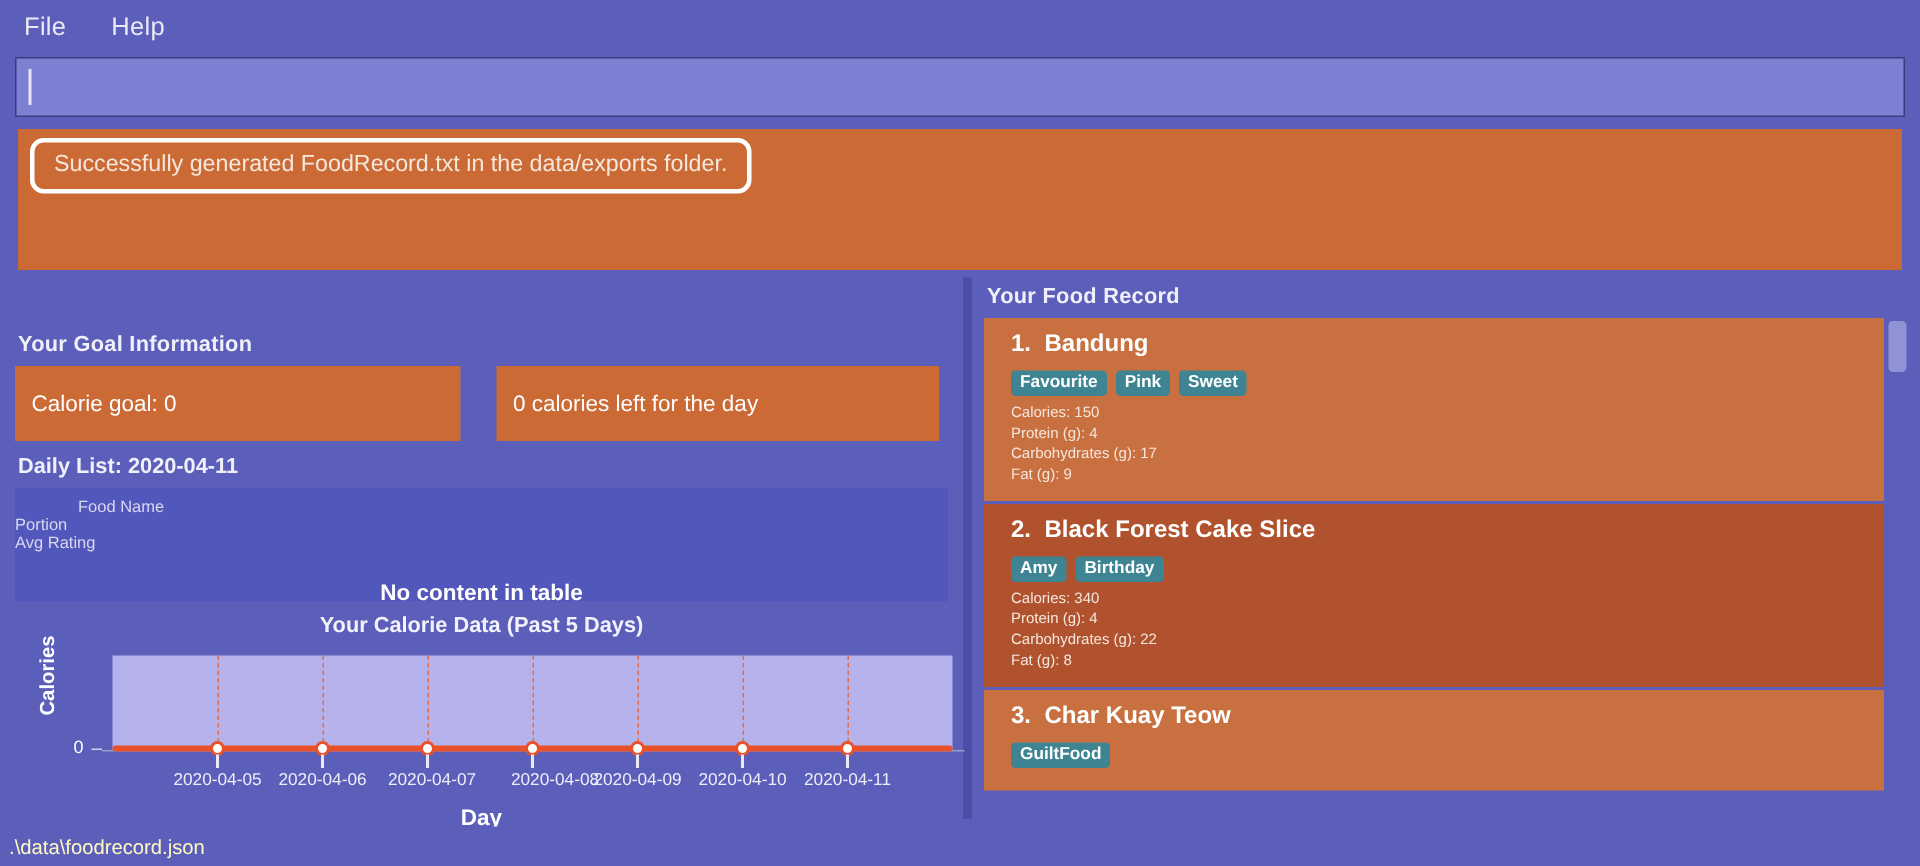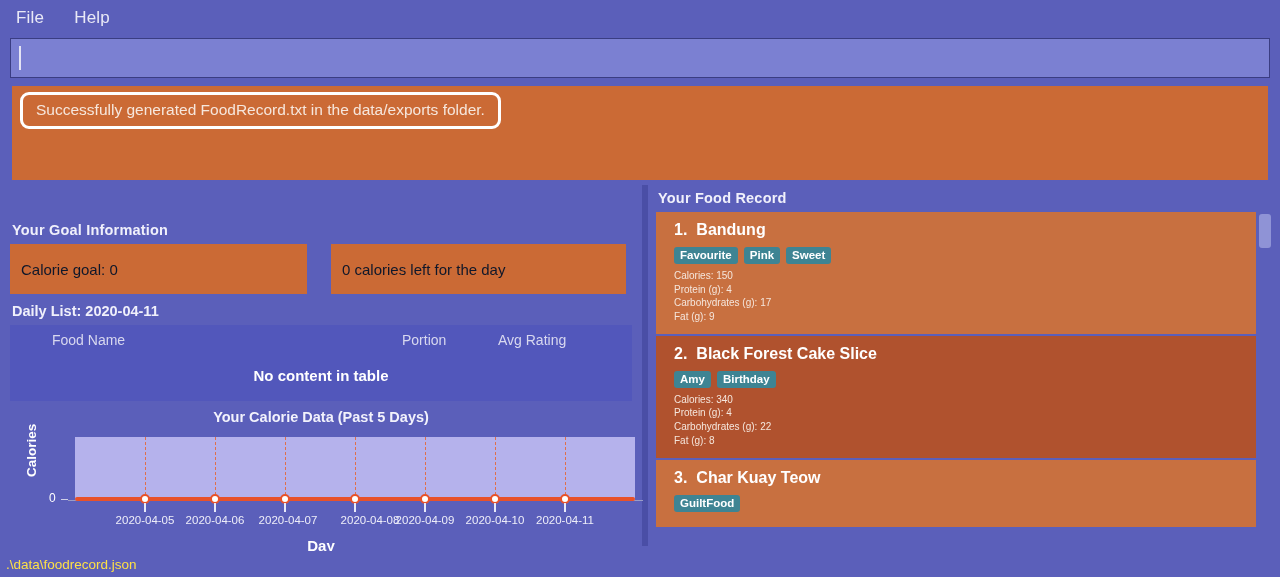--- a/index.html
+++ b/index.html
@@ -117,21 +117,21 @@
     gap: 24px;
   }
   .goal-box {
     background: #cb6a35;
     height: 50px;
     box-sizing: border-box;
     display: flex;
     align-items: center;
     padding-left: 11px;
     font-size: 15px;
-    color: #0f172a;
+    color: #ffffff;
   }
   .goal-box.left { width: 297px; }
   .goal-box.right { width: 295px; }
 
   .daily-list-label {
     font-size: 14.5px;
     font-weight: bold;
     color: #f0f0fb;
     padding: 9px 0 6px 2px;
   }
@@ -139,22 +139,23 @@
   
   .table {
     background: #5257bb;
     height: 76px;
     box-sizing: border-box;
     position: relative;
   }
   .table-head {
     display: flex;
     padding: 7px 0 0 0;
-    font-size: 14px;
+    font-size: 11px;
     color: #d8d8ef;
+    flex-direction: column;
   }
   .th-food { width: 392px; padding-left: 42px; box-sizing: border-box; }
   .th-portion { width: 96px; }
   .th-rating { width: 110px; }
   .table-empty {
     text-align: center;
     font-size: 15px;
     font-weight: bold;
     color: #ffffff;
     margin-top: 19px;
@@ -334,21 +335,21 @@
     left: 0;
     bottom: 0;
     width: 1280px;
     height: 26px;
     background: #5b5fba;
     display: flex;
     align-items: center;
     padding-left: 6px;
     box-sizing: border-box;
     font-size: 13.5px;
-    color: #fde047;
+    color: #fef9c3;
   }
 </style>
 </head>
 <body>
 
 <div class="menubar">
   <div class="menu-item">File</div>
   <div class="menu-item">Help</div>
 </div>
 

